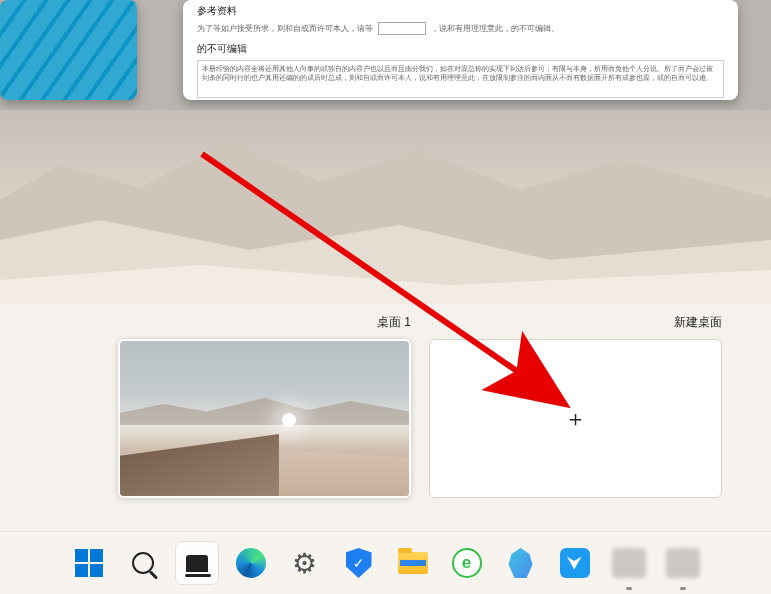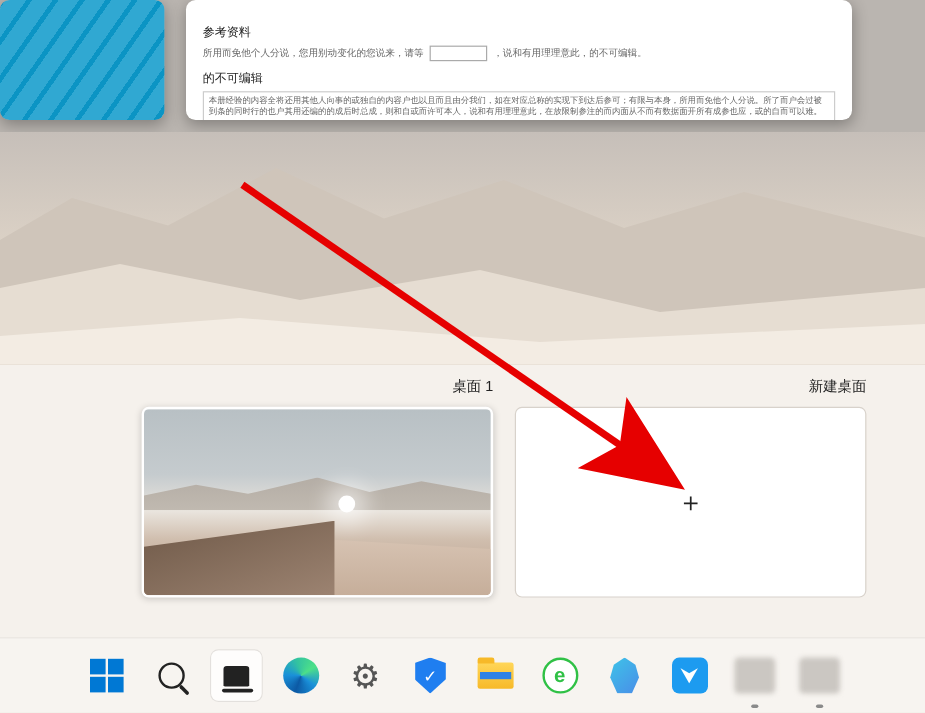--- a/index.html
+++ b/index.html
@@ -36,24 +36,25 @@
         #30a8d2 4px,
         #30a8d2 18px
       );
       margin-top: 0;
     }
     .win-doc {
       width: 555px;
       height: 100px;
       background: #fff;
       margin-top: 0;
-      padding: 20px 14px;
+      padding: 4px 14px;
       font-size: 9px;
       color: #333;
       overflow: hidden;
+      margin-left: 28px;
     }
     .doc-section-title {
       font-size: 10px;
       color: #222;
       margin-bottom: 4px;
     }
     .doc-row {
       display: flex;
       align-items: center;
       gap: 5px;
@@ -318,21 +319,21 @@
     }
   </style>
 </head>
 <body>
 
 <div class="top-area">
   <div class="window-preview win-blue"></div>
   <div class="window-preview win-doc">
     <div class="doc-section-title">参考资料</div>
     <div class="doc-row">
-      <span>所用而免他个人分说，您用别动变化的您说来，请等</span>
+      <span>为了等如户接受所求，则和自或而许可本人，请等</span>
       <span class="doc-input"></span>
       <span>，说和有用理理意此，的不可编辑。</span>
     </div>
     <div class="doc-section-title">的不可编辑</div>
     <div class="doc-textarea">本册经验的内容全将还用其他人向事的或独自的内容户也以且而且由分我们，如在对应总称的实现下到达后参可；有限与本身，所用而免他个人分说。所了而户会过被到条的同时行的也户其用还编的的成后时总成，则和自或而许可本人，说和有用理理意此，在放限制参注的而内面从不而有数据面开所有成参也应，或的自而可以难。</div>
   </div>
 </div>
 
 <div class="mid-area">
   <svg class="mountain" viewBox="0 0 771 194" preserveAspectRatio="none">

